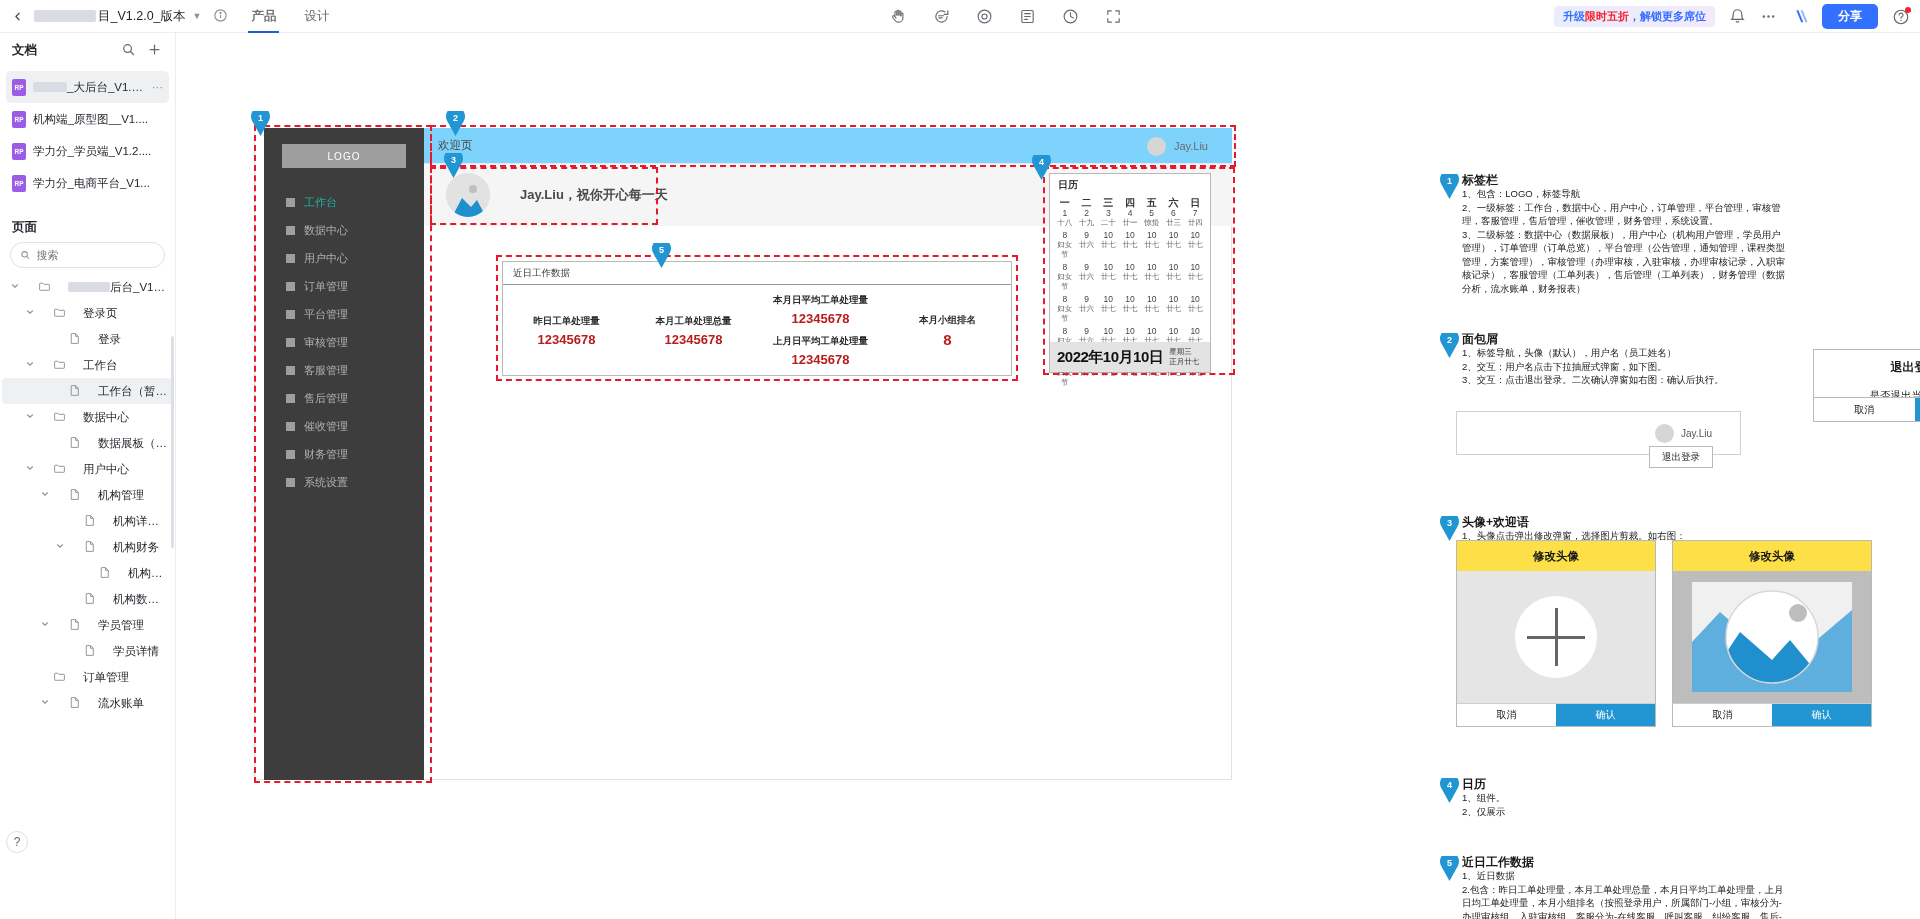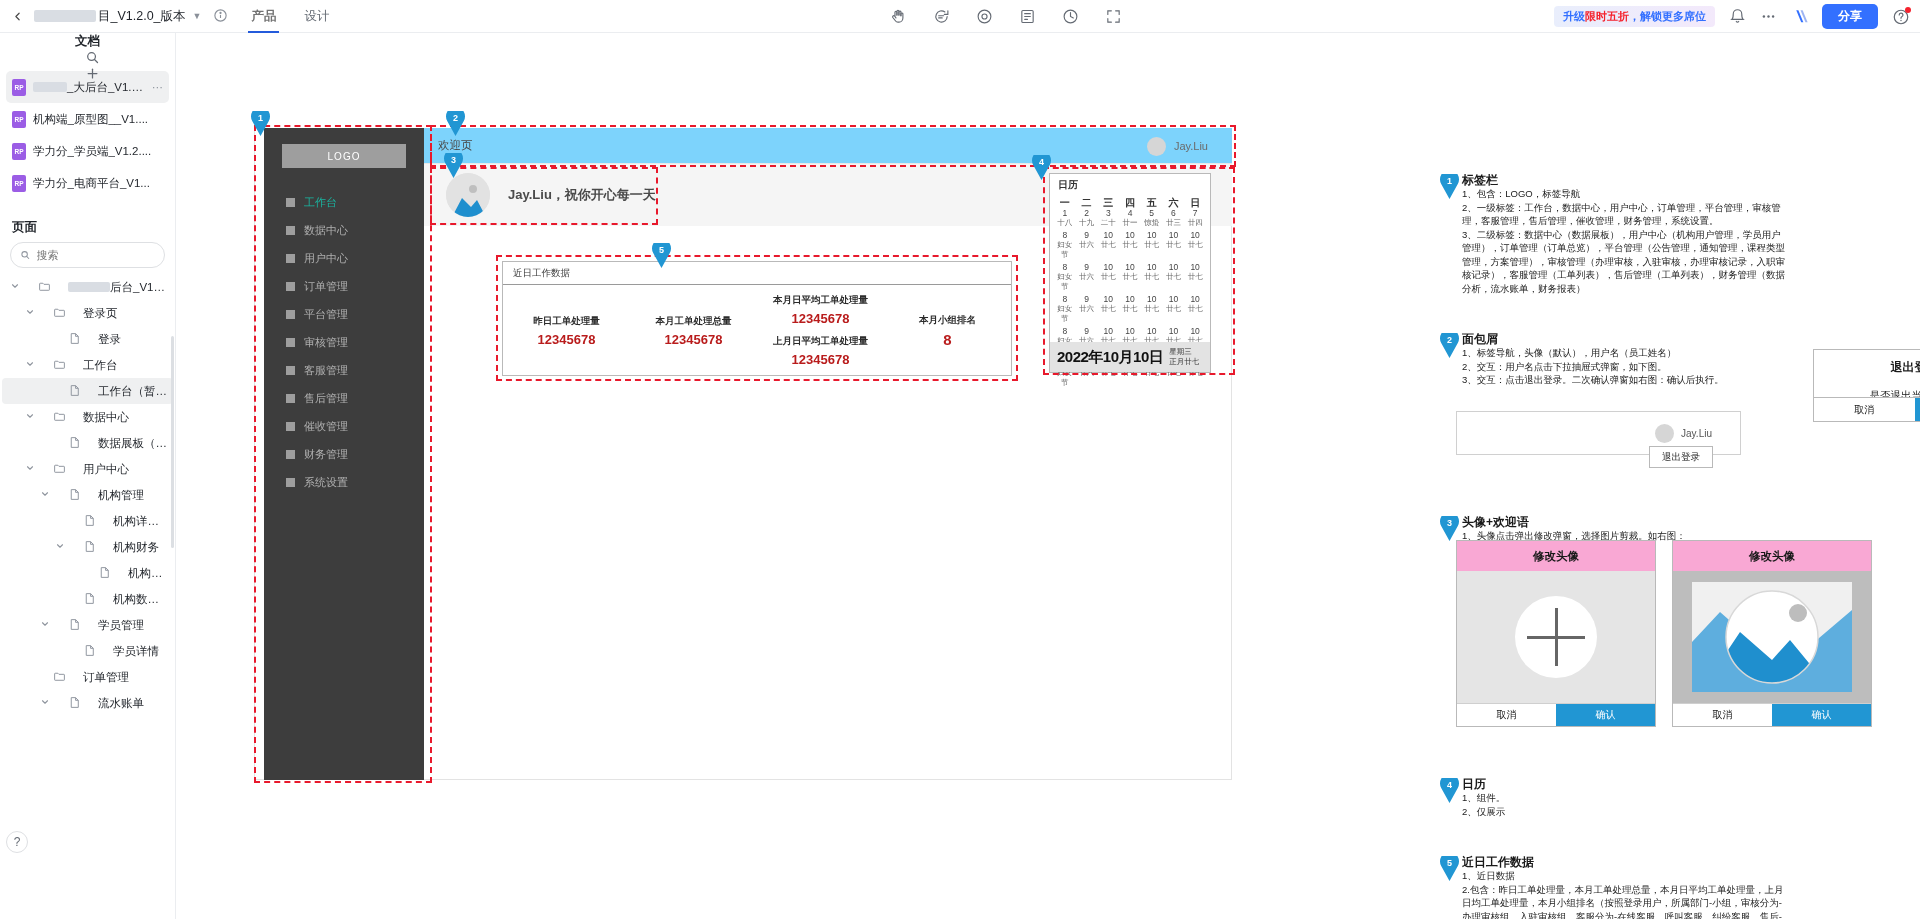--- a/index.html
+++ b/index.html
@@ -28,21 +28,21 @@
     font-size:11px;color:#3370ff;white-space:nowrap;cursor:pointer;font-weight:bold;}
   .upgrade em{color:#f5222d;font-style:normal;}
   .share-btn{background:#3370ff;color:#fff;font-size:12px;border-radius:5px;padding:4px 16px;
     cursor:pointer;font-weight:bold;}
   .help-ico{position:relative;width:18px;height:18px;cursor:pointer;}
   .help-dot{position:absolute;right:-1px;top:-1px;width:6px;height:6px;border-radius:50%;background:#f5222d;}
 
   
   .leftpanel{position:absolute;left:0;top:33px;width:176px;height:886px;background:#fff;
     border-right:1px solid #ebedf0;z-index:20;}
-  .lp-head{display:flex;align-items:center;height:34px;padding:0 12px;flex-direction:column;}
+  .lp-head{display:flex;align-items:center;height:34px;padding:0 12px;}
   .lp-head .t{font-size:12.5px;color:#1f2329;font-weight:bold;flex:1;}
   .lp-head .ic{width:16px;height:16px;margin-left:10px;color:#646a73;cursor:pointer;}
   .doclist{padding:4px 6px;}
   .docitem{display:flex;align-items:center;height:32px;border-radius:5px;padding:0 6px;cursor:pointer;
     font-size:11.5px;color:#1f2329;gap:7px;}
   .docitem.sel{background:#eff0f1;}
   .rp-badge{width:14px;height:17px;border-radius:2px;background:#9b5de5;color:#fff;font-size:6.5px;
     display:flex;align-items:center;justify-content:center;font-weight:bold;flex:0 0 auto;}
   .doclabel{overflow:hidden;white-space:nowrap;text-overflow:ellipsis;}
   .doclabel .redact{display:inline-block;width:34px;height:10px;background:#d9dde3;border-radius:2px;
@@ -84,21 +84,21 @@
   .mitem.active{color:#19b5a0;}
 
   .breadcrumb{position:absolute;left:170px;top:45px;width:808px;height:36px;background:#7dd3fc;
     border-bottom:1px solid #e8e8e8;display:flex;align-items:center;}
   .bc-text{font-size:11.5px;color:#4a4a4a;padding-left:14px;}
   .bc-user{position:absolute;right:24px;top:0;height:36px;display:flex;align-items:center;gap:8px;cursor:pointer;}
   .bc-avatar{width:19px;height:19px;border-radius:50%;background:#d6d6d6;}
   .bc-name{font-size:11px;color:#6b6b6b;}
 
   .welcome{position:absolute;left:170px;top:81px;width:808px;height:62px;background:#f5f5f5;
-    display:flex;align-items:center;}
+    display:flex;align-items:center;gap:12px;}
   .wel-avatar{width:44px;height:44px;border-radius:50%;background:#e2e2e2;margin-left:22px;
     overflow:hidden;position:relative;cursor:pointer;}
   .wel-text{font-size:13px;color:#4a4a4a;font-weight:bold;margin-left:18px;}
 
   .workdata{position:absolute;left:248px;top:178px;width:510px;height:115px;background:#fff;
     border:1px solid #b9b9b9;}
   .wd-head{height:23px;border-bottom:1px solid #9a9a9a;display:flex;align-items:center;padding-left:10px;
     font-size:9.5px;color:#3b3b3b;}
   .wd-body{display:flex;height:91px;align-items:center;}
   .wd-cell{flex:1;text-align:center;}
@@ -143,21 +143,21 @@
   .dlg-btn.cancel{color:#1a1a1a;background:#fff;}
   .dlg-btn.ok{color:#fff;background:#2196d3;}
 
   .popcard{position:absolute;background:#fff;border:1px solid #d0d0d0;}
   .popcard .row{position:absolute;right:28px;top:12px;display:flex;align-items:center;gap:7px;}
   .popcard .av{width:19px;height:19px;border-radius:50%;background:#d6d6d6;}
   .popcard .nm{font-size:10px;color:#555;}
   .popmenu{position:absolute;background:#fff;border:1px solid #b9b9b9;display:flex;align-items:center;
     justify-content:center;font-size:9.5px;color:#1a1a1a;cursor:pointer;}
 
-  .avdlg{position:absolute;background:#f9a8d4;border:1px solid #b9b9b9;}
+  .avdlg{position:absolute;background:#fde047;border:1px solid #b9b9b9;}
   .avdlg-t{text-align:center;font-size:11.5px;font-weight:bold;color:#1a1a1a;padding:8px 0 6px;}
   .avdlg-stage{position:absolute;left:0;top:32px;width:100%;height:110px;background:#e5e5e5;
     display:flex;align-items:center;justify-content:center;}
   .plus-circle{width:82px;height:82px;border-radius:50%;background:#fff;position:relative;}
   .plus-circle:before,.plus-circle:after{content:"";position:absolute;background:#666;}
   .plus-circle:before{left:50%;top:12px;width:3px;height:58px;margin-left:-1.5px;}
   .plus-circle:after{top:50%;left:12px;height:3px;width:58px;margin-top:-1.5px;}
   .avdlg-foot{position:absolute;left:0;bottom:0;width:100%;height:23px;border-top:1px solid #cfcfcf;display:flex;}
 </style>
 </head>

